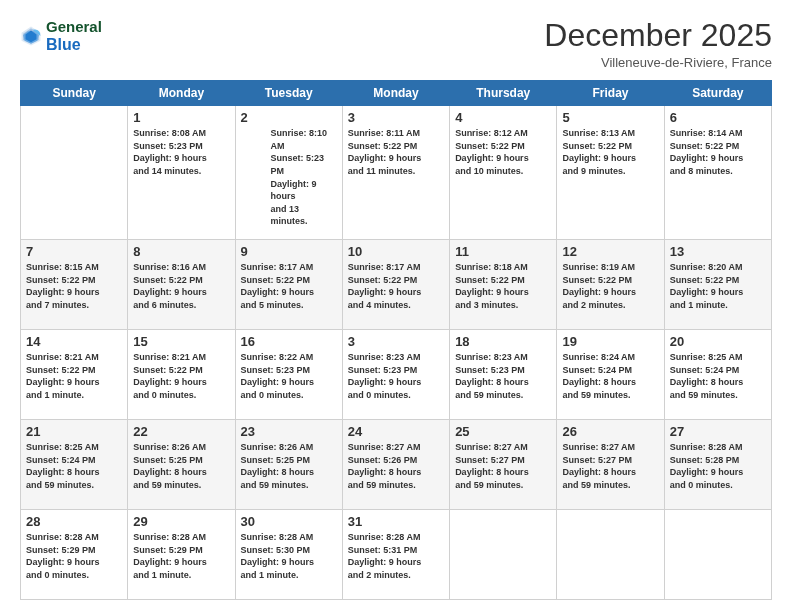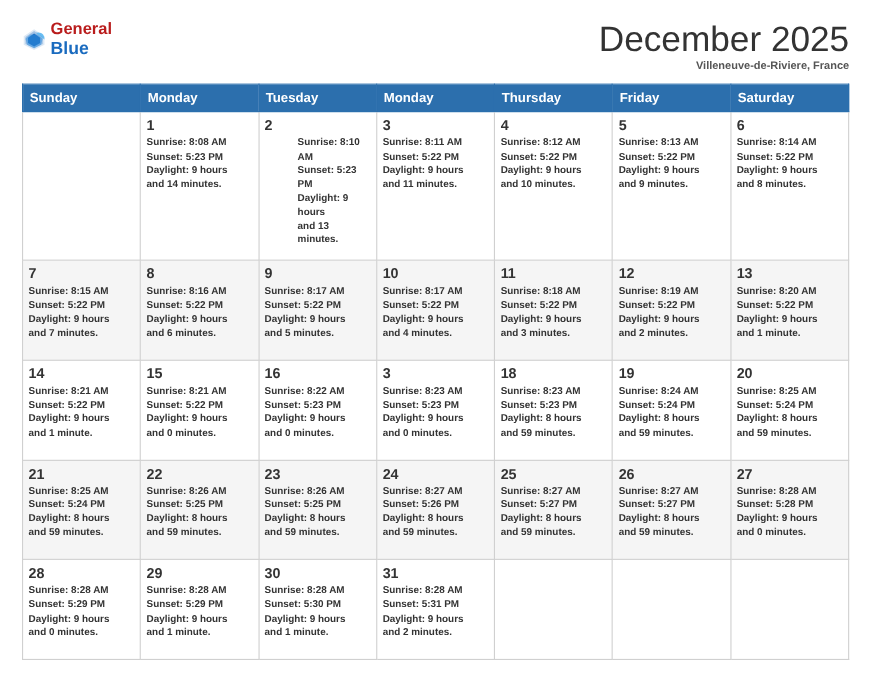--- a/index.html
+++ b/index.html
@@ -35,38 +35,37 @@
     .title-area {
       text-align: right;
     }
     .month-title {
       font-size: 32px;
       font-weight: normal;
       color: #333;
       line-height: 1.1;
     }
     .location {
-      font-size: 10px;
+      font-size: 13px;
       color: #555;
       margin-top: 2px;
-      font-weight: bold;
     }
     .calendar {
       flex: 1;
       border: 1px solid #ccc;
       border-collapse: collapse;
       width: 100%;
       table-layout: fixed;
     }
     .calendar th {
       background: #2c6fad;
       color: #fff;
       font-size: 12px;
       font-weight: bold;
-      text-align: left;
+      text-align: center;
       padding: 5px 6px;
       border: 1px solid #2c6fad;
     }
     .calendar td {
       border: 1px solid #d0d0d0;
       vertical-align: top;
       padding: 4px 5px;
       font-size: 9.5px;
       color: #333;
       height: 85px;
@@ -104,21 +103,21 @@
   <div class="header">
     <div class="logo">
       <svg class="logo-icon" viewBox="0 0 28 28">
         <polygon points="14,2 26,10 26,20 14,26 2,20 2,10" fill="#1a6bbf" opacity="0.15"></polygon>
         <polygon points="14,4 24,11 24,19 14,24 4,19 4,11" fill="#1a6bbf" opacity="0.3"></polygon>
         <polygon points="14,7 21,12 21,18 14,22 7,18 7,12" fill="#1a6bbf"></polygon>
         <polygon points="18,8 24,13 22,20 14,24 6,20 4,13 10,8" fill="#2c8de0" opacity="0.5"></polygon>
         <path d="M 16 6 Q 26 4 26 14" fill="#4ab0f0" opacity="0.8"></path>
       </svg>
       <div>
-        <span style="font-size:15px;font-weight:bold;color:#b91c1c;text-align:center;">General</span><br>
+        <span style="font-size:15px;font-weight:bold;color:#14532d;text-align:center;">General</span><br>
         <span style="font-size:16px;font-weight:bold;color:#1a6bbf;">Blue</span>
       </div>
     </div>
     <div class="title-area">
       <div class="month-title">December 2025</div>
       <div class="location">Villeneuve-de-Riviere, France</div>
     </div>
   </div>
 
   <table class="calendar">

